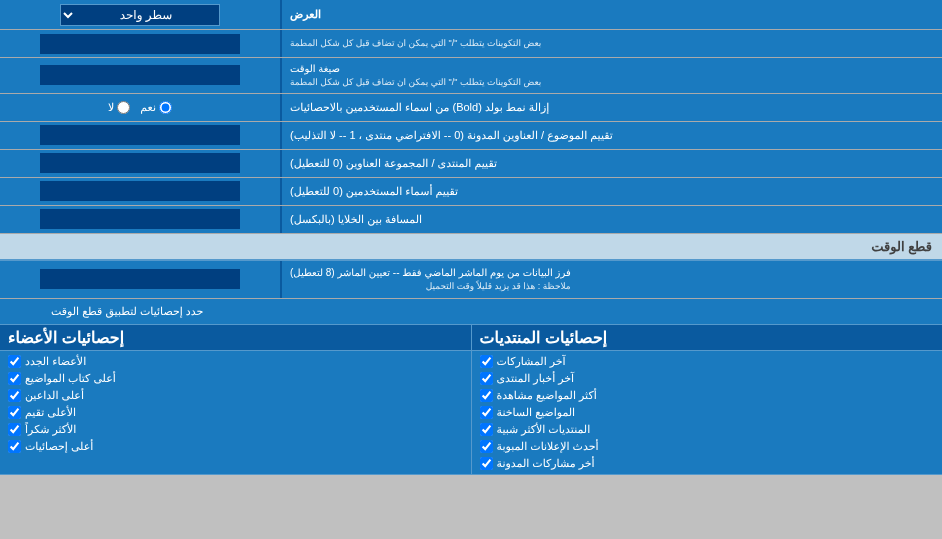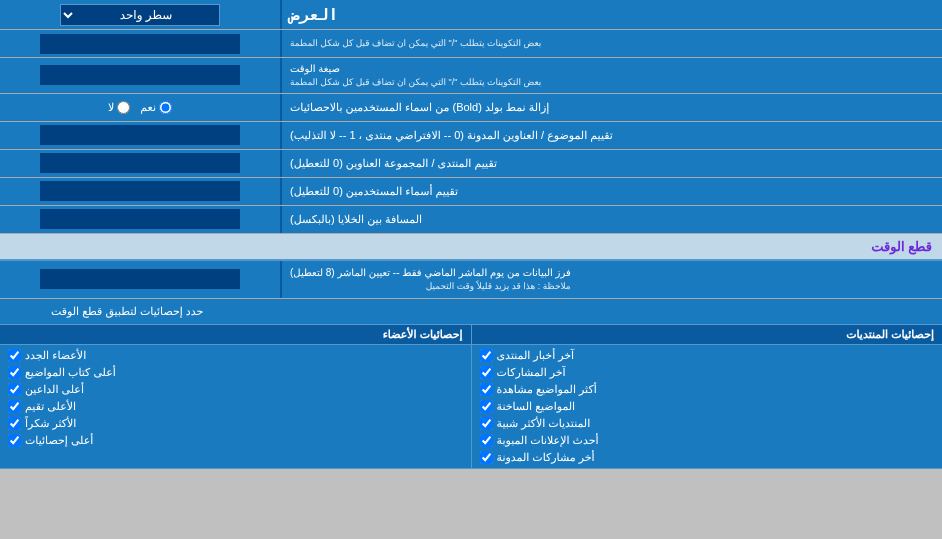--- a/index.html
+++ b/index.html
@@ -71,21 +71,21 @@
     }
     .radio-group label {
       color: #fff;
       font-size: 11px;
       display: flex;
       align-items: center;
       gap: 3px;
     }
     .section-header {
       background: #c0d8e8;
-      color: #6d28d9;
+      color: #404040;
       font-weight: bold;
       font-size: 13px;
       padding: 5px 10px;
       border-bottom: 2px solid #5599cc;
       text-align: right;
     }
     .checkbox-item {
       display: flex;
       align-items: center;
       gap: 4px;
@@ -99,24 +99,24 @@
     }
     .col-header-row {
       display: flex;
       flex-direction: row;
       border-bottom: 1px solid #5599cc;
     }
     .col-header {
       flex: 1;
       background: #0a5a9f;
       color: #fff;
-      font-size: 11px;
+      font-size: 16px;
       font-weight: bold;
       padding: 3px 8px;
-      text-align: right;
+      text-align: left;
       border-left: 1px solid #5599cc;
     }
     .col-header:last-child { border-left: none; }
     .limit-label-col {
       width: 320px;
       background: #1a7abf;
       color: #fff;
       padding: 4px 8px;
       font-size: 11px;
       text-align: right;
@@ -127,21 +127,21 @@
     .bottom-section {
       background: #1a7abf;
     }
   </style>
 </head>
 <body>
 
 <div class="main-container">
 
   <div class="row" style="background:#1a7abf; min-height:30px;">
-    <div class="row-label" style="font-size:16px; font-weight:bold;font-family:Liberation Mono, monospace;">العرض</div>
+    <div class="row-label" style="font-size:11px; font-weight:bold;">العرض</div>
     <div class="row-input" style="justify-content:center;">
       <select>
         <option>سطر واحد</option>
       </select>
     </div>
   </div>
 
   <div class="row">
     <div class="row-label small-text">
       <div style="text-align:right;">
@@ -231,28 +231,28 @@
 
     <div class="col-header-row">
       <div class="col-header">إحصائيات المنتديات</div>
       <div class="col-header">إحصائيات الأعضاء</div>
     </div>
 
     <div style="display:flex; flex-direction:row; align-items:stretch; border-bottom:1px solid #5599cc;">
 
       <div style="flex:1; background:#1a7abf; border-left:1px solid #5599cc; padding:2px 8px;">
         <div class="checkbox-item">
+          <span>آخر المشاركات</span>
+          <input type="checkbox" checked="" style="">
+        </div>
+        <div class="checkbox-item">
           <span>آخر أخبار المنتدى</span>
           <input type="checkbox" checked="" style="">
         </div>
         <div class="checkbox-item">
-          <span>آخر المشاركات</span>
-          <input type="checkbox" checked="" style="">
-        </div>
-        <div class="checkbox-item">
           <span>أكثر المواضيع مشاهدة</span>
           <input type="checkbox" checked="" style="">
         </div>
         <div class="checkbox-item">
           <span>المواضيع الساخنة</span>
           <input type="checkbox" checked="" style="">
         </div>
         <div class="checkbox-item">
           <span>المنتديات الأكثر شبية</span>
           <input type="checkbox" checked="" style="">

